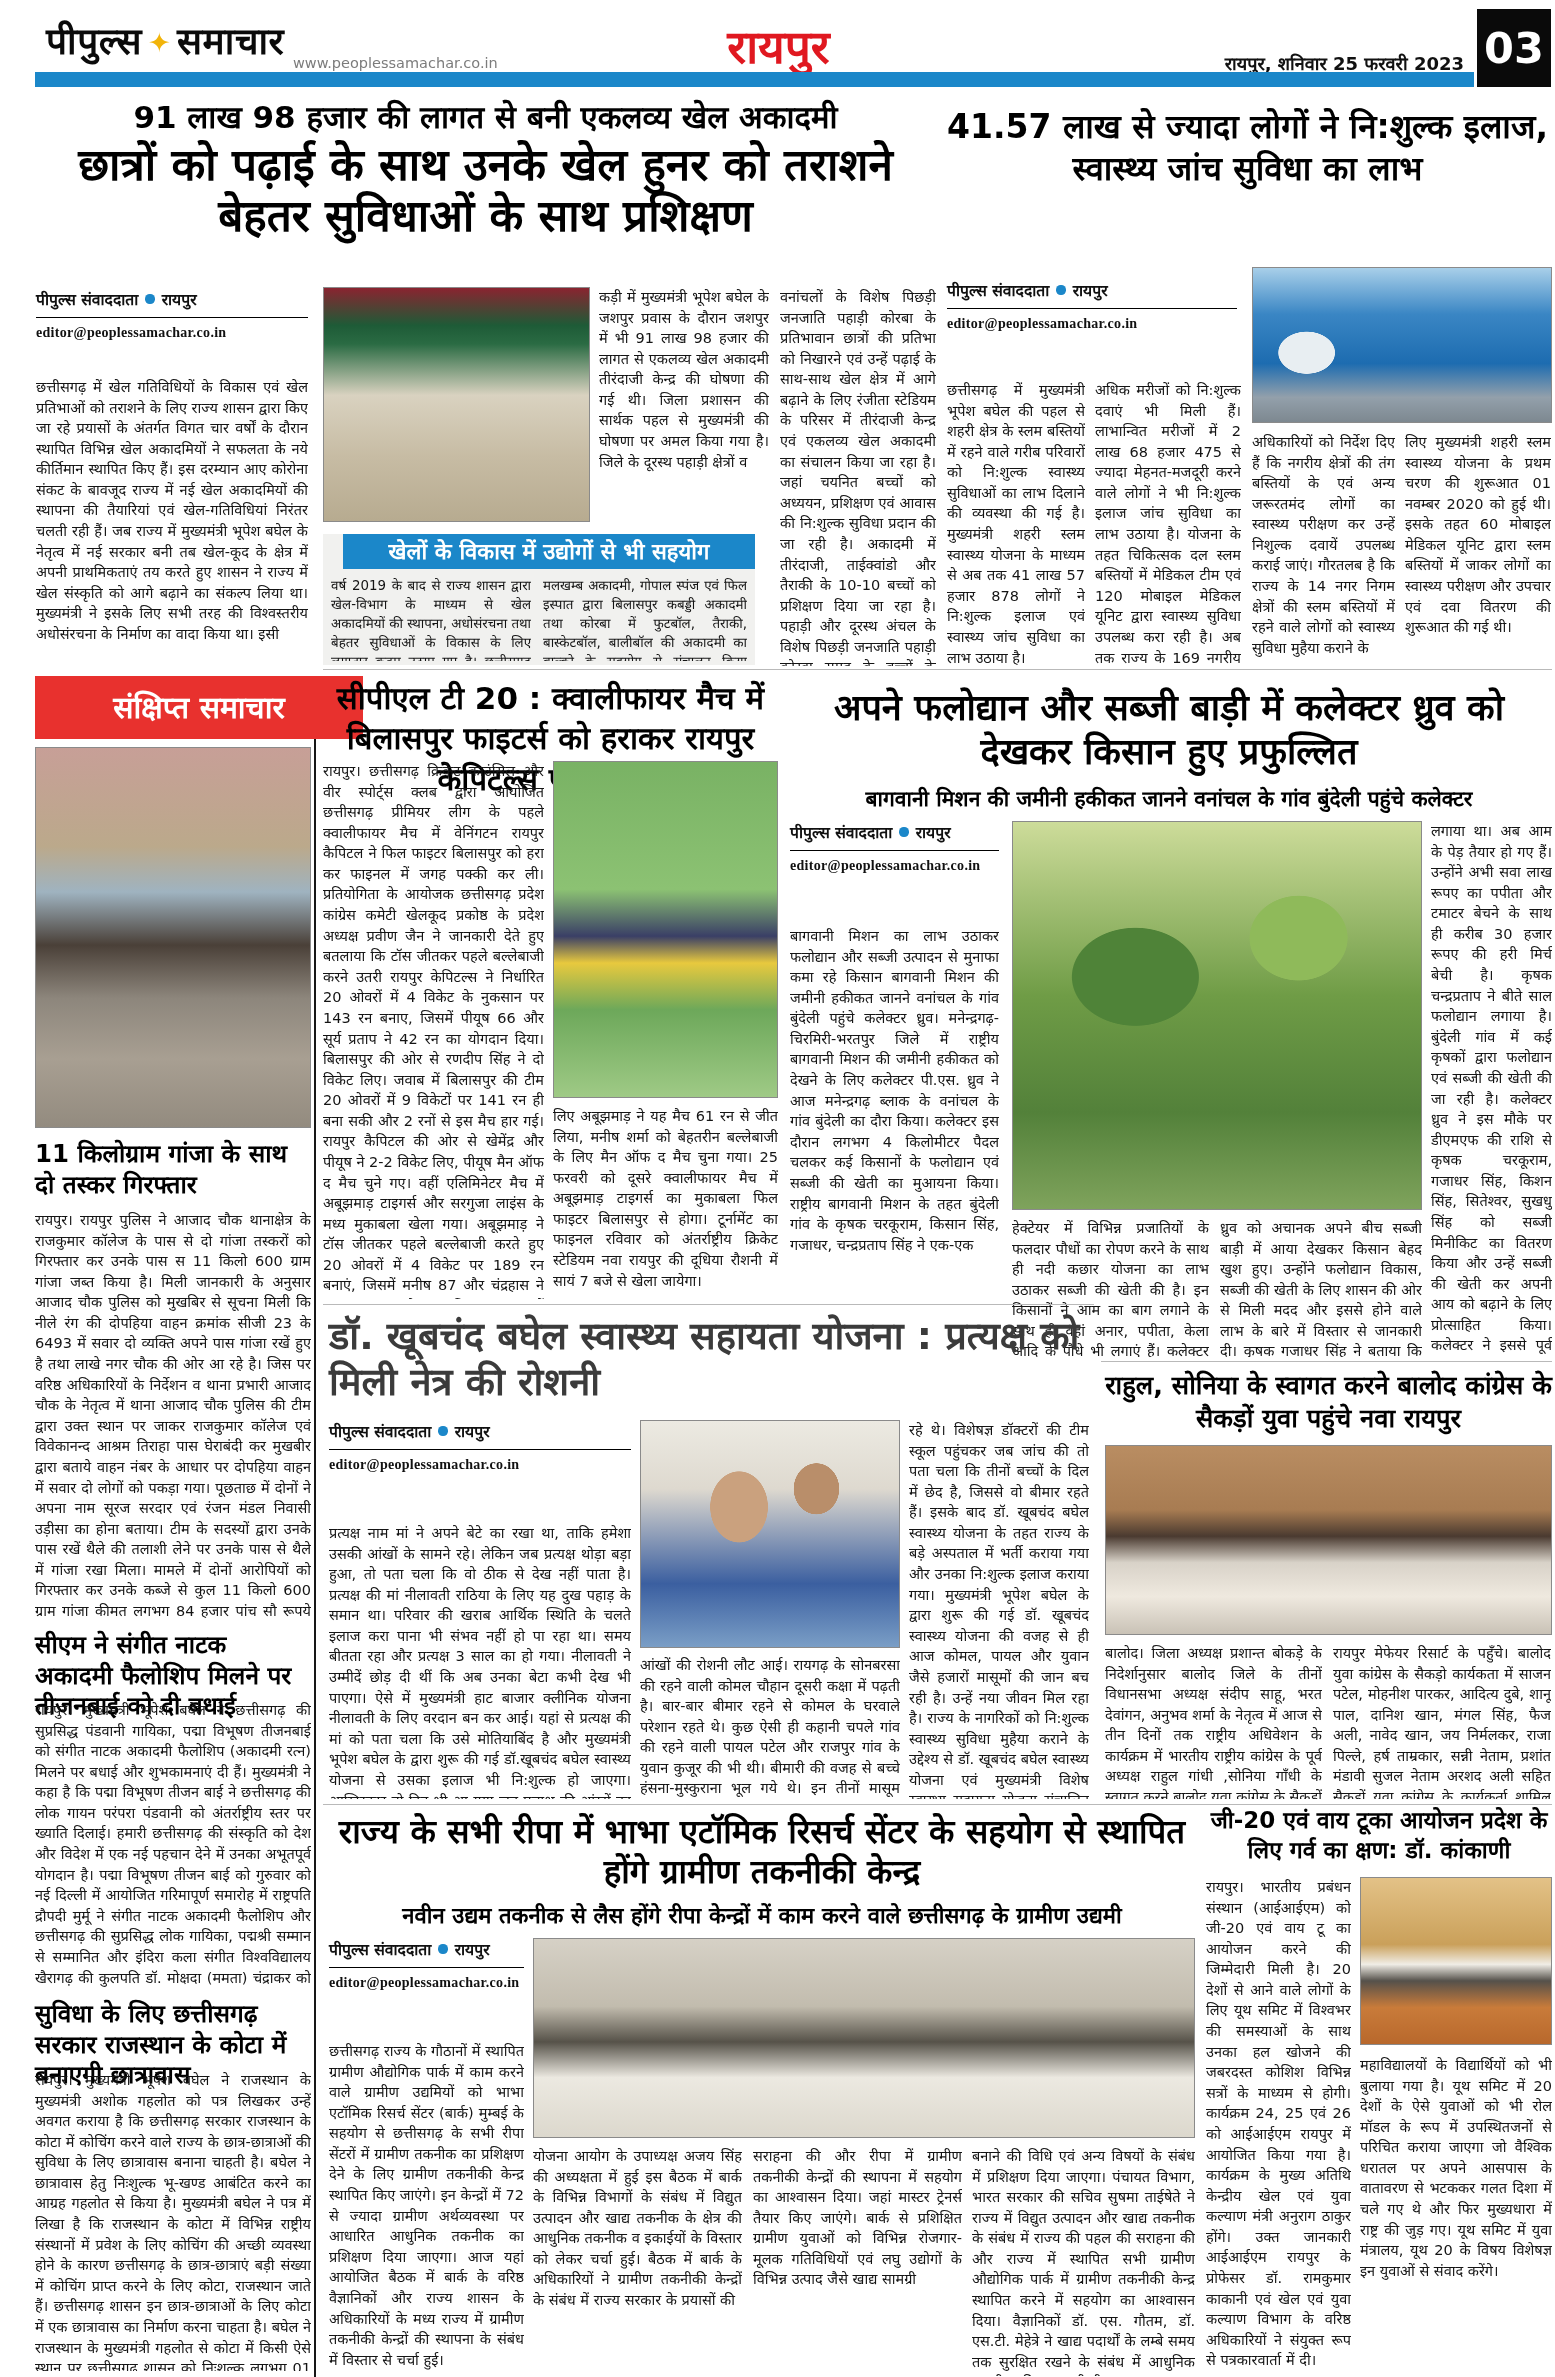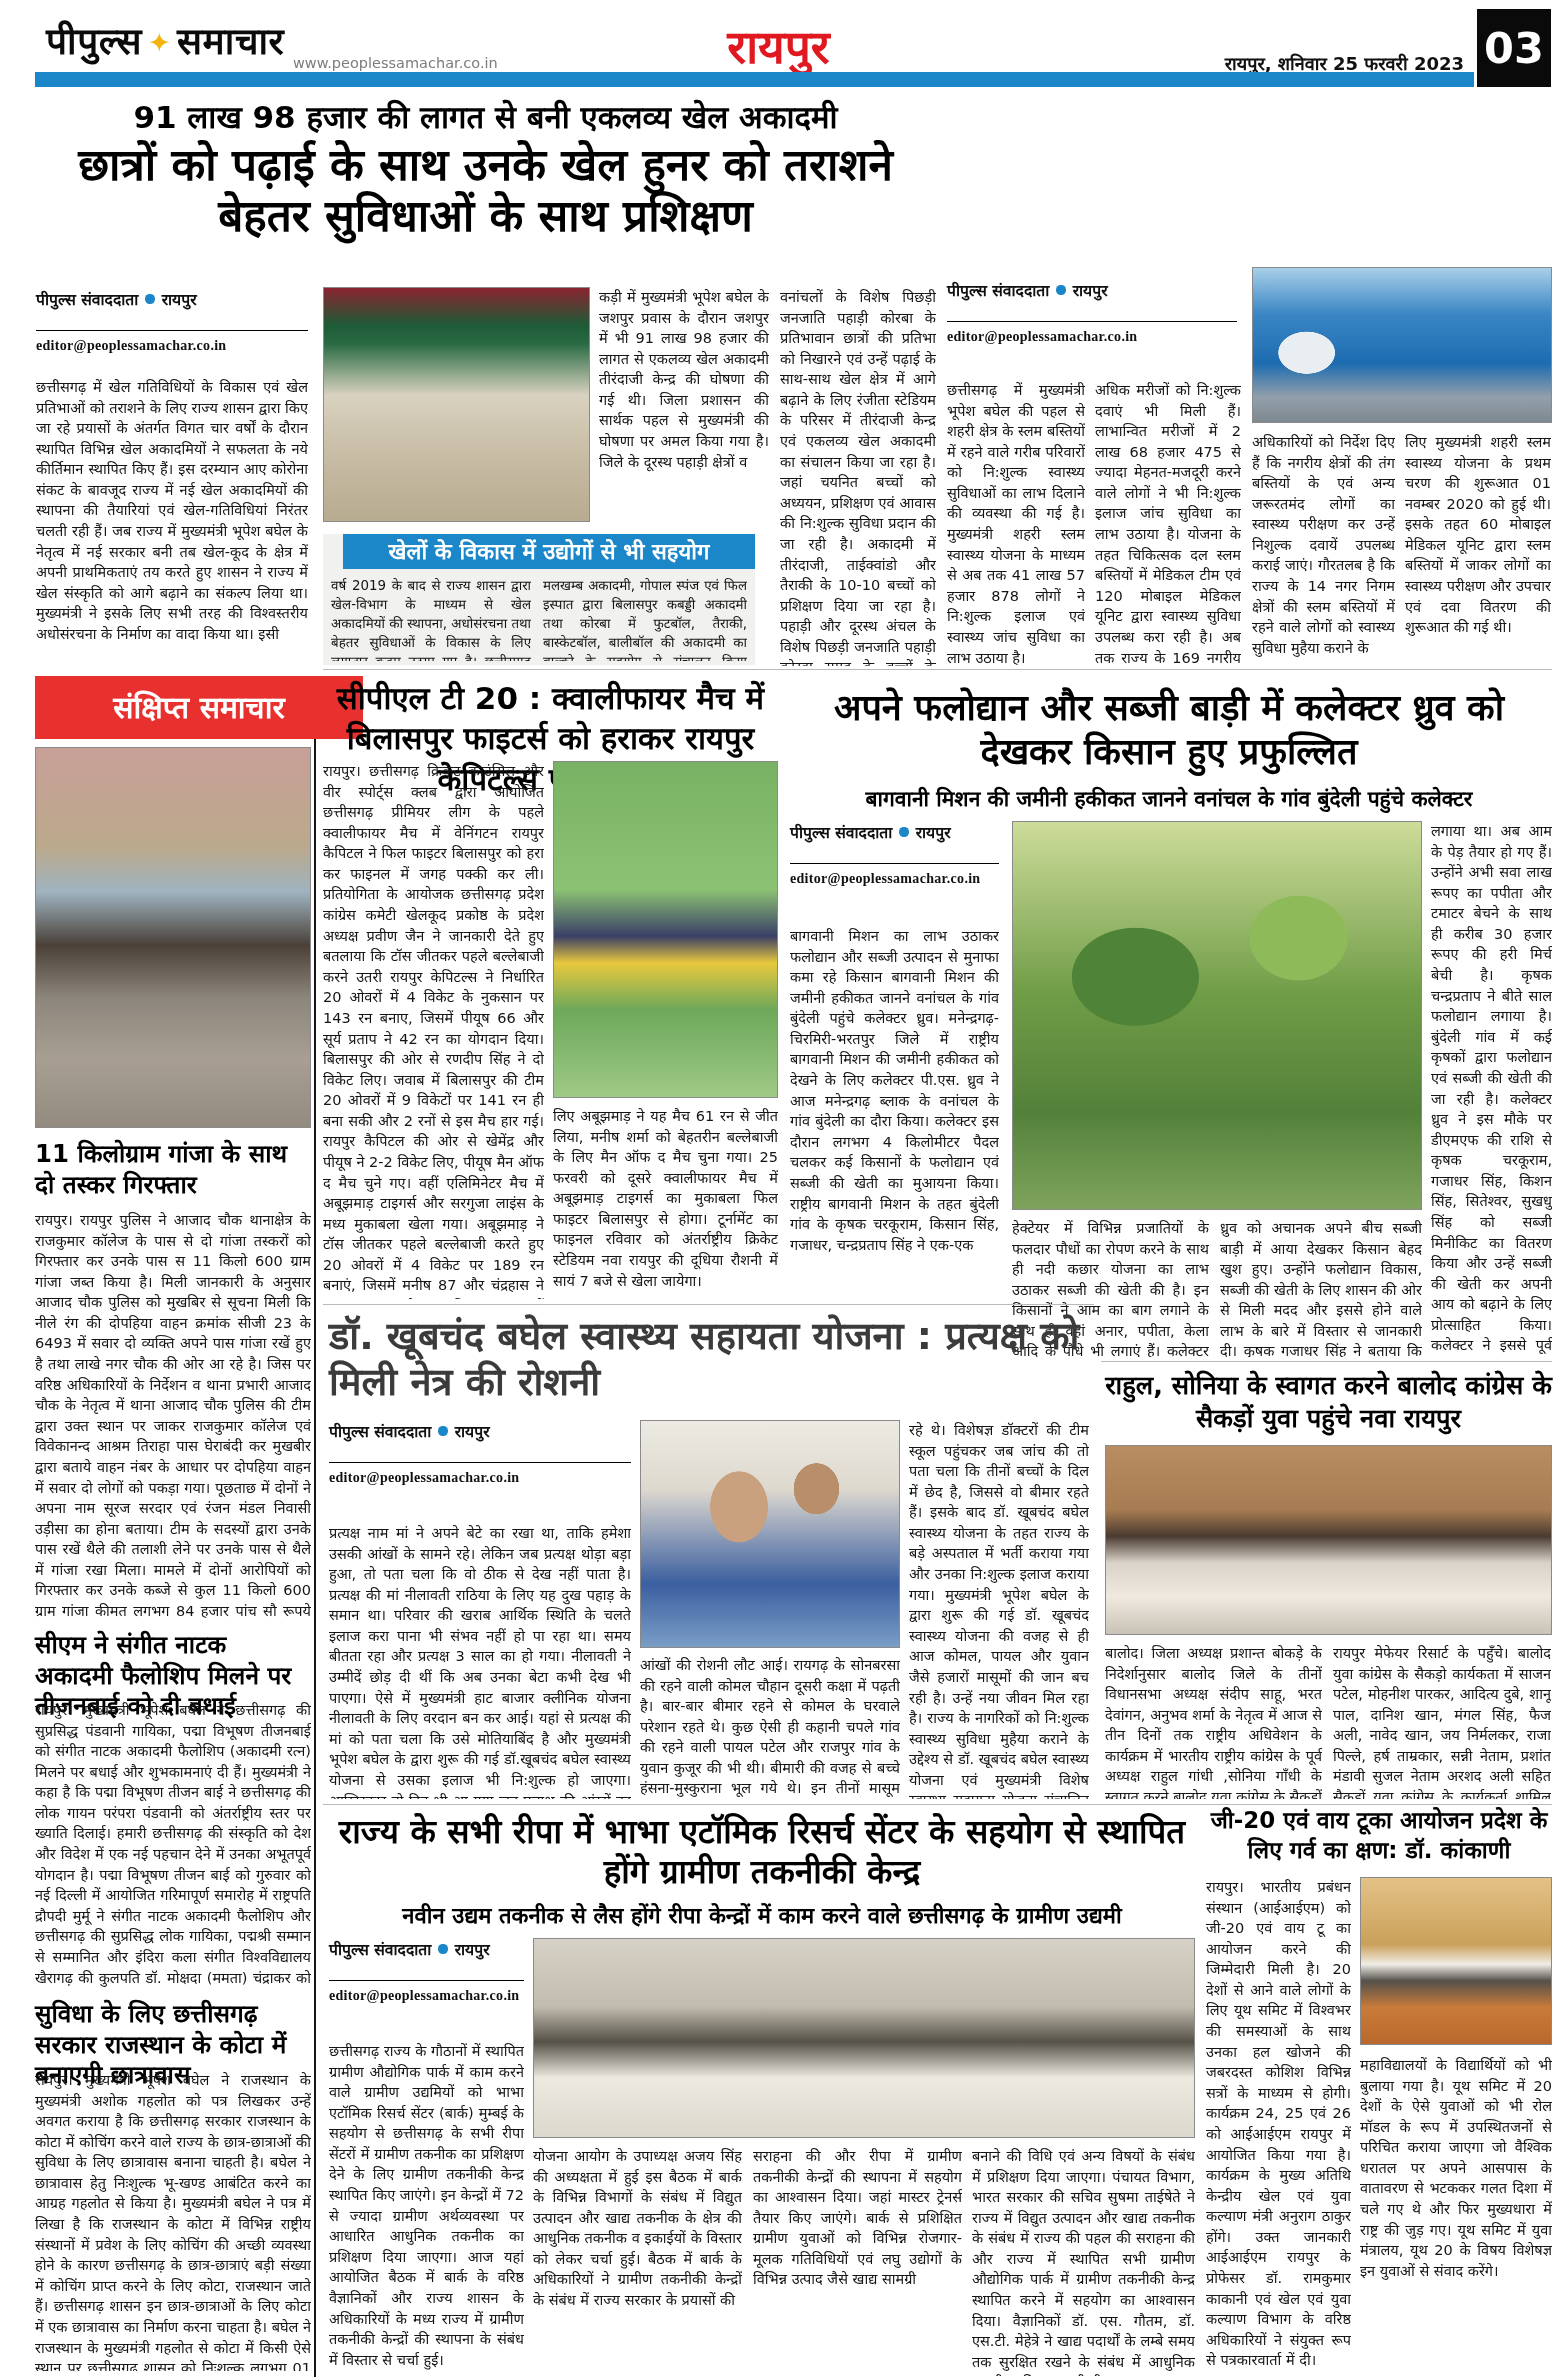--- a/index.html
+++ b/index.html
@@ -4,21 +4,21 @@
 <style>
   html,body{margin:0;padding:0;background:#ffffff;}
   .page{position:relative;width:1555px;height:2377px;background:#fff;overflow:hidden;
         font-family:"DejaVu Sans",sans-serif;color:#111;}
   .abs{position:absolute;}
   .hl{font-weight:bold;color:#000;}
   .center{text-align:center;}
   .right{text-align:right;}
   .bodytxt{font-size:14.5px;line-height:1.42;text-align:justify;overflow:hidden;color:#141414;}
   .byline{font-size:15.7px;}
-  .byline-top{font-weight:bold;border-bottom:1.7px solid #000;padding-bottom:20px;display:flex;align-items:center;gap:7px;}
+  .byline-top{font-weight:bold;border-bottom:1.7px solid #000;padding-bottom:7px;display:flex;align-items:center;gap:7px;}
   .byline-email{font-family:"Liberation Serif",serif;font-weight:bold;font-size:14px;padding-top:7px;letter-spacing:0.3px;}
   .bdot{display:inline-block;width:9.3px;height:9.3px;border-radius:50%;background:#1b87c9;}
   .photo{border:0.6px solid #8a8a8a;box-sizing:border-box;}
   .banner-red{background:#e8312e;color:#fff;font-weight:bold;}
   .boxhead{background:#1b87c9;color:#fff;font-weight:bold;}
   .graybox{background:#f1f1ef;}
   .vrule{background:#161616;}
   .hrule{background:#b9b9b9;}
   .logo{font-weight:bold;font-size:37px;letter-spacing:0.6px;color:#0a0a0a;display:flex;align-items:center;gap:5.8px;}
   .logo-flame::before{content:"✦";color:#f2b40a;font-size:27px;}
@@ -79,20 +79,21 @@
   <div class="abs bodytxt" style="left:599px;top:287px;width:170px;height:240px;">कड़ी में मुख्यमंत्री भूपेश बघेल के जशपुर प्रवास के दौरान जशपुर में भी 91 लाख 98 हजार की लागत से एकलव्य खेल अकादमी तीरंदाजी केन्द्र की घोषणा की गई थी। जिला प्रशासन की सार्थक पहल से मुख्यमंत्री की घोषणा पर अमल किया गया है। जिले के दूरस्थ पहाड़ी क्षेत्रों व</div>
   <div class="abs bodytxt" style="left:780px;top:287px;width:156px;height:379px;">वनांचलों के विशेष पिछड़ी जनजाति पहाड़ी कोरबा के प्रतिभावान छात्रों की प्रतिभा को निखारने एवं उन्हें पढ़ाई के साथ-साथ खेल क्षेत्र में आगे बढ़ाने के लिए रंजीता स्टेडियम के परिसर में तीरंदाजी केन्द्र एवं एकलव्य खेल अकादमी का संचालन किया जा रहा है। जहां चयनित बच्चों को अध्ययन, प्रशिक्षण एवं आवास की नि:शुल्क सुविधा प्रदान की जा रही है। अकादमी में तीरंदाजी, ताईक्वांडो और तैराकी के 10-10 बच्चों को प्रशिक्षण दिया जा रहा है। पहाड़ी और दूरस्थ अंचल के विशेष पिछड़ी जनजाति पहाड़ी कोरवा समूह के बच्चों के चयन को प्राथमिकता दी गई है। उल्लेखनीय है कि संस्थान में तीरंदाजी, ताइक्वांडो एवं तैराकी विधा शामिल है। जिसके अंतर्गत कुल 30 छात्रों का चयन हुआ है। खिलाड़ियों की प्रतिभा को तराशने के लिए अकादमियों में अच्छी खेल अधोसंरचनाओं के साथ-साथ अच्छे प्रशिक्षकों की तैनाती भी की गई है।</div>
   <div class="abs bodytxt" style="left:36px;top:377px;width:272px;height:288px;">छत्तीसगढ़ में खेल गतिविधियों के विकास एवं खेल प्रतिभाओं को तराशने के लिए राज्य शासन द्वारा किए जा रहे प्रयासों के अंतर्गत विगत चार वर्षों के दौरान स्थापित विभिन्न खेल अकादमियों ने सफलता के नये कीर्तिमान स्थापित किए हैं। इस दरम्यान आए कोरोना संकट के बावजूद राज्य में नई खेल अकादमियों की स्थापना की तैयारियां एवं खेल-गतिविधियां निरंतर चलती रही हैं। जब राज्य में मुख्यमंत्री भूपेश बघेल के नेतृत्व में नई सरकार बनी तब खेल-कूद के क्षेत्र में अपनी प्राथमिकताएं तय करते हुए शासन ने राज्य में खेल संस्कृति को आगे बढ़ाने का संकल्प लिया था। मुख्यमंत्री ने इसके लिए सभी तरह की विश्वस्तरीय अधोसंरचना के निर्माण का वादा किया था। इसी</div>
 
   <div class="abs graybox" style="left:323px;top:534px;width:432px;height:131px;">
     <div class="boxhead center" style="height:35px;line-height:35px;font-size:22px;margin-left:20px;">खेलों के विकास में उद्योगों से भी सहयोग</div>
     <div class="abs bodytxt" style="left:8.1px;top:42px;width:200px;height:85px;font-size:13.4px;">वर्ष 2019 के बाद से राज्य शासन द्वारा खेल-विभाग के माध्यम से खेल अकादमियों की स्थापना, अधोसंरचना तथा बेहतर सुविधाओं के विकास के लिए लगातार कदम उठाए गए है। छत्तीसगढ़ खेल विकास प्राधिकरण के अंतर्गत राज्य में उद्योग समूहों के माध्यम से भी कई खेल अकादमियां शुरू की जा रही हैं। जिंदल उद्योग समूह द्वारा रायपुर में शूटिंग अकादमी, बीएसपी द्वारा नारायणपुर में</div>
     <div class="abs bodytxt" style="left:220px;top:42px;width:204px;height:85px;font-size:13.4px;">मलखम्ब अकादमी, गोपाल स्पंज एवं फिल इस्पात द्वारा बिलासपुर कबड्डी अकादमी तथा कोरबा में फुटबॉल, तैराकी, बास्केटबॉल, बालीबॉल की अकादमी का बाल्को के सहयोग से संचालन किया जाएगा। राज्य शासन द्वारा खेल अकादमियों में शैक्षणिक व्यय, भोजन, आवास, खेल परिधान, आधुनिक प्रशिक्षण, बीमा, डाइट आदि की सुविधा नि:शुल्क उपलब्ध कराई जाती है।</div>
   </div>
 
+  <div class="abs hl center" style="left:944px;top:106px;width:607px;font-size:33px;line-height:1.28;">41.57 लाख से ज्यादा लोगों ने नि:शुल्क इलाज, स्वास्थ्य जांच सुविधा का लाभ</div>
   <div class="abs byline" style="left:947px;top:279px;width:290px;">
     <div class="byline-top">
         <span>पीपुल्स संवाददाता</span>
         <span class="bdot"></span>
         <span>रायपुर</span>
       </div>
     <div class="byline-email">editor@peoplessamachar.co.in</div>
   </div>
   <div class="abs photo ph-van" style="left:1252px;top:267px;width:300px;height:156px;"></div>
   <div class="abs bodytxt" style="left:947px;top:380px;width:138px;height:286px;">छत्तीसगढ़ में मुख्यमंत्री भूपेश बघेल की पहल से शहरी क्षेत्र के स्लम बस्तियों में रहने वाले गरीब परिवारों को नि:शुल्क स्वास्थ्य सुविधाओं का लाभ दिलाने की व्यवस्था की गई है। मुख्यमंत्री शहरी स्लम स्वास्थ्य योजना के माध्यम से अब तक 41 लाख 57 हजार 878 लोगों ने नि:शुल्क इलाज एवं स्वास्थ्य जांच सुविधा का लाभ उठाया है।</div>

